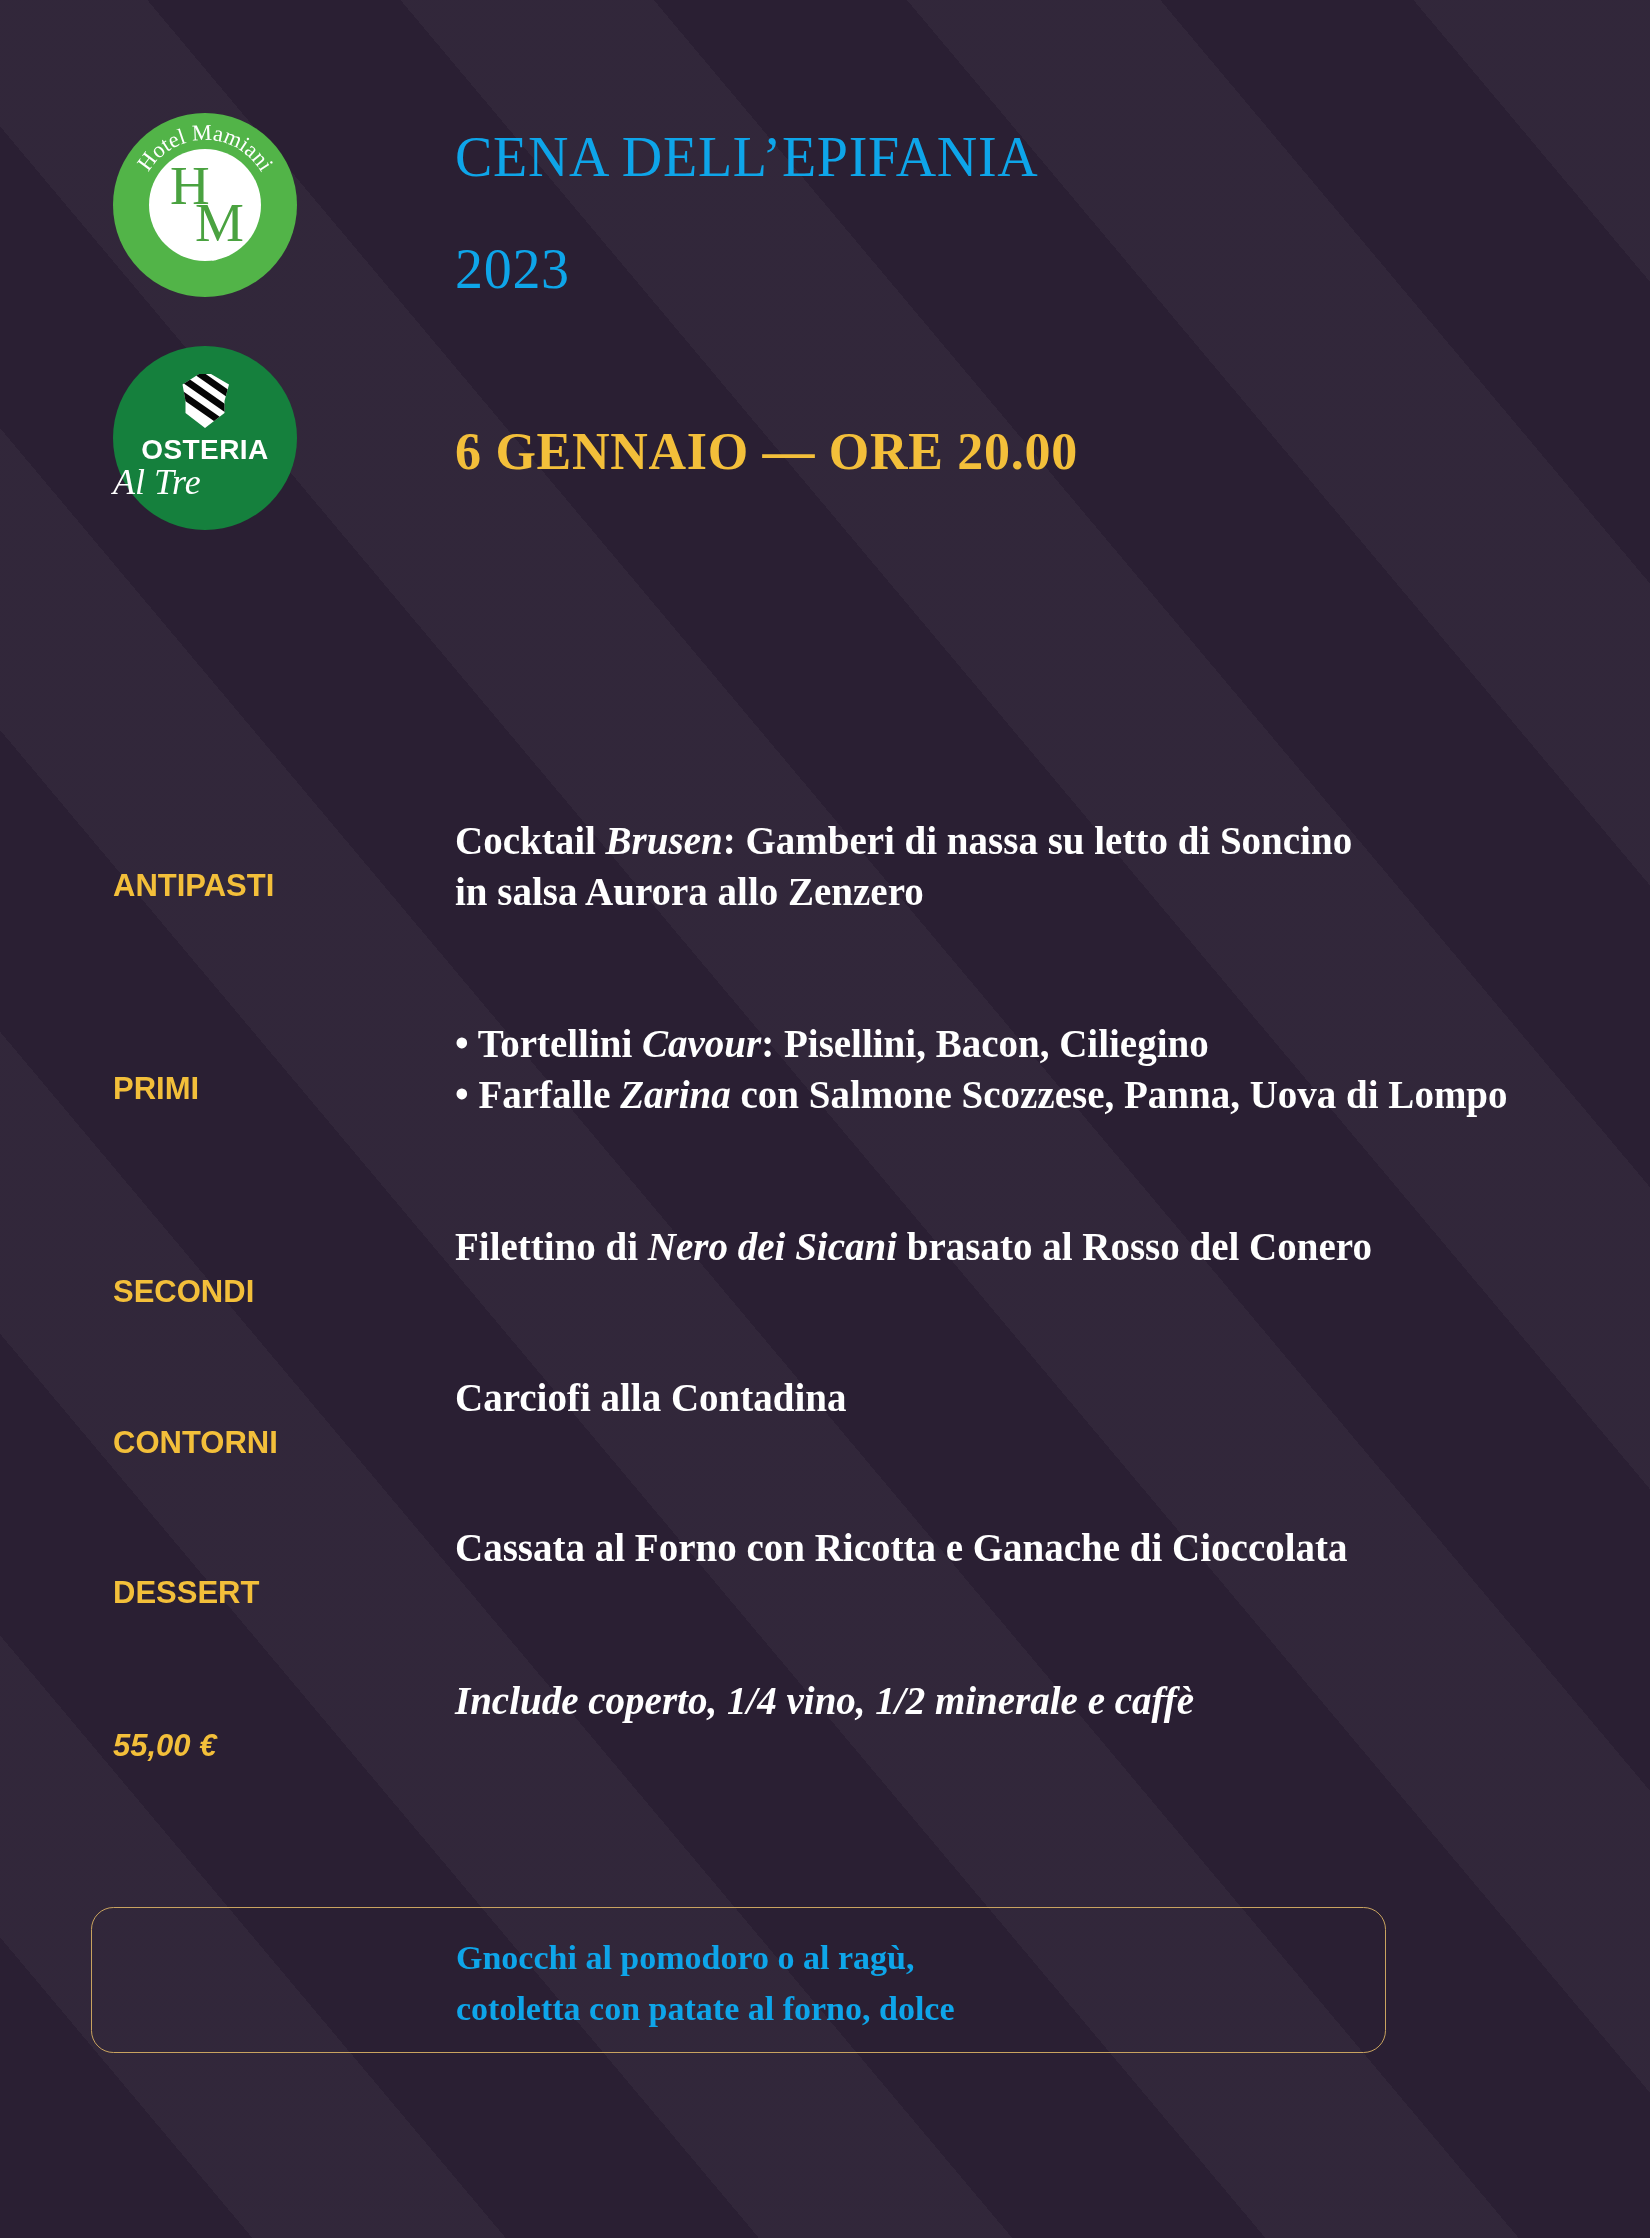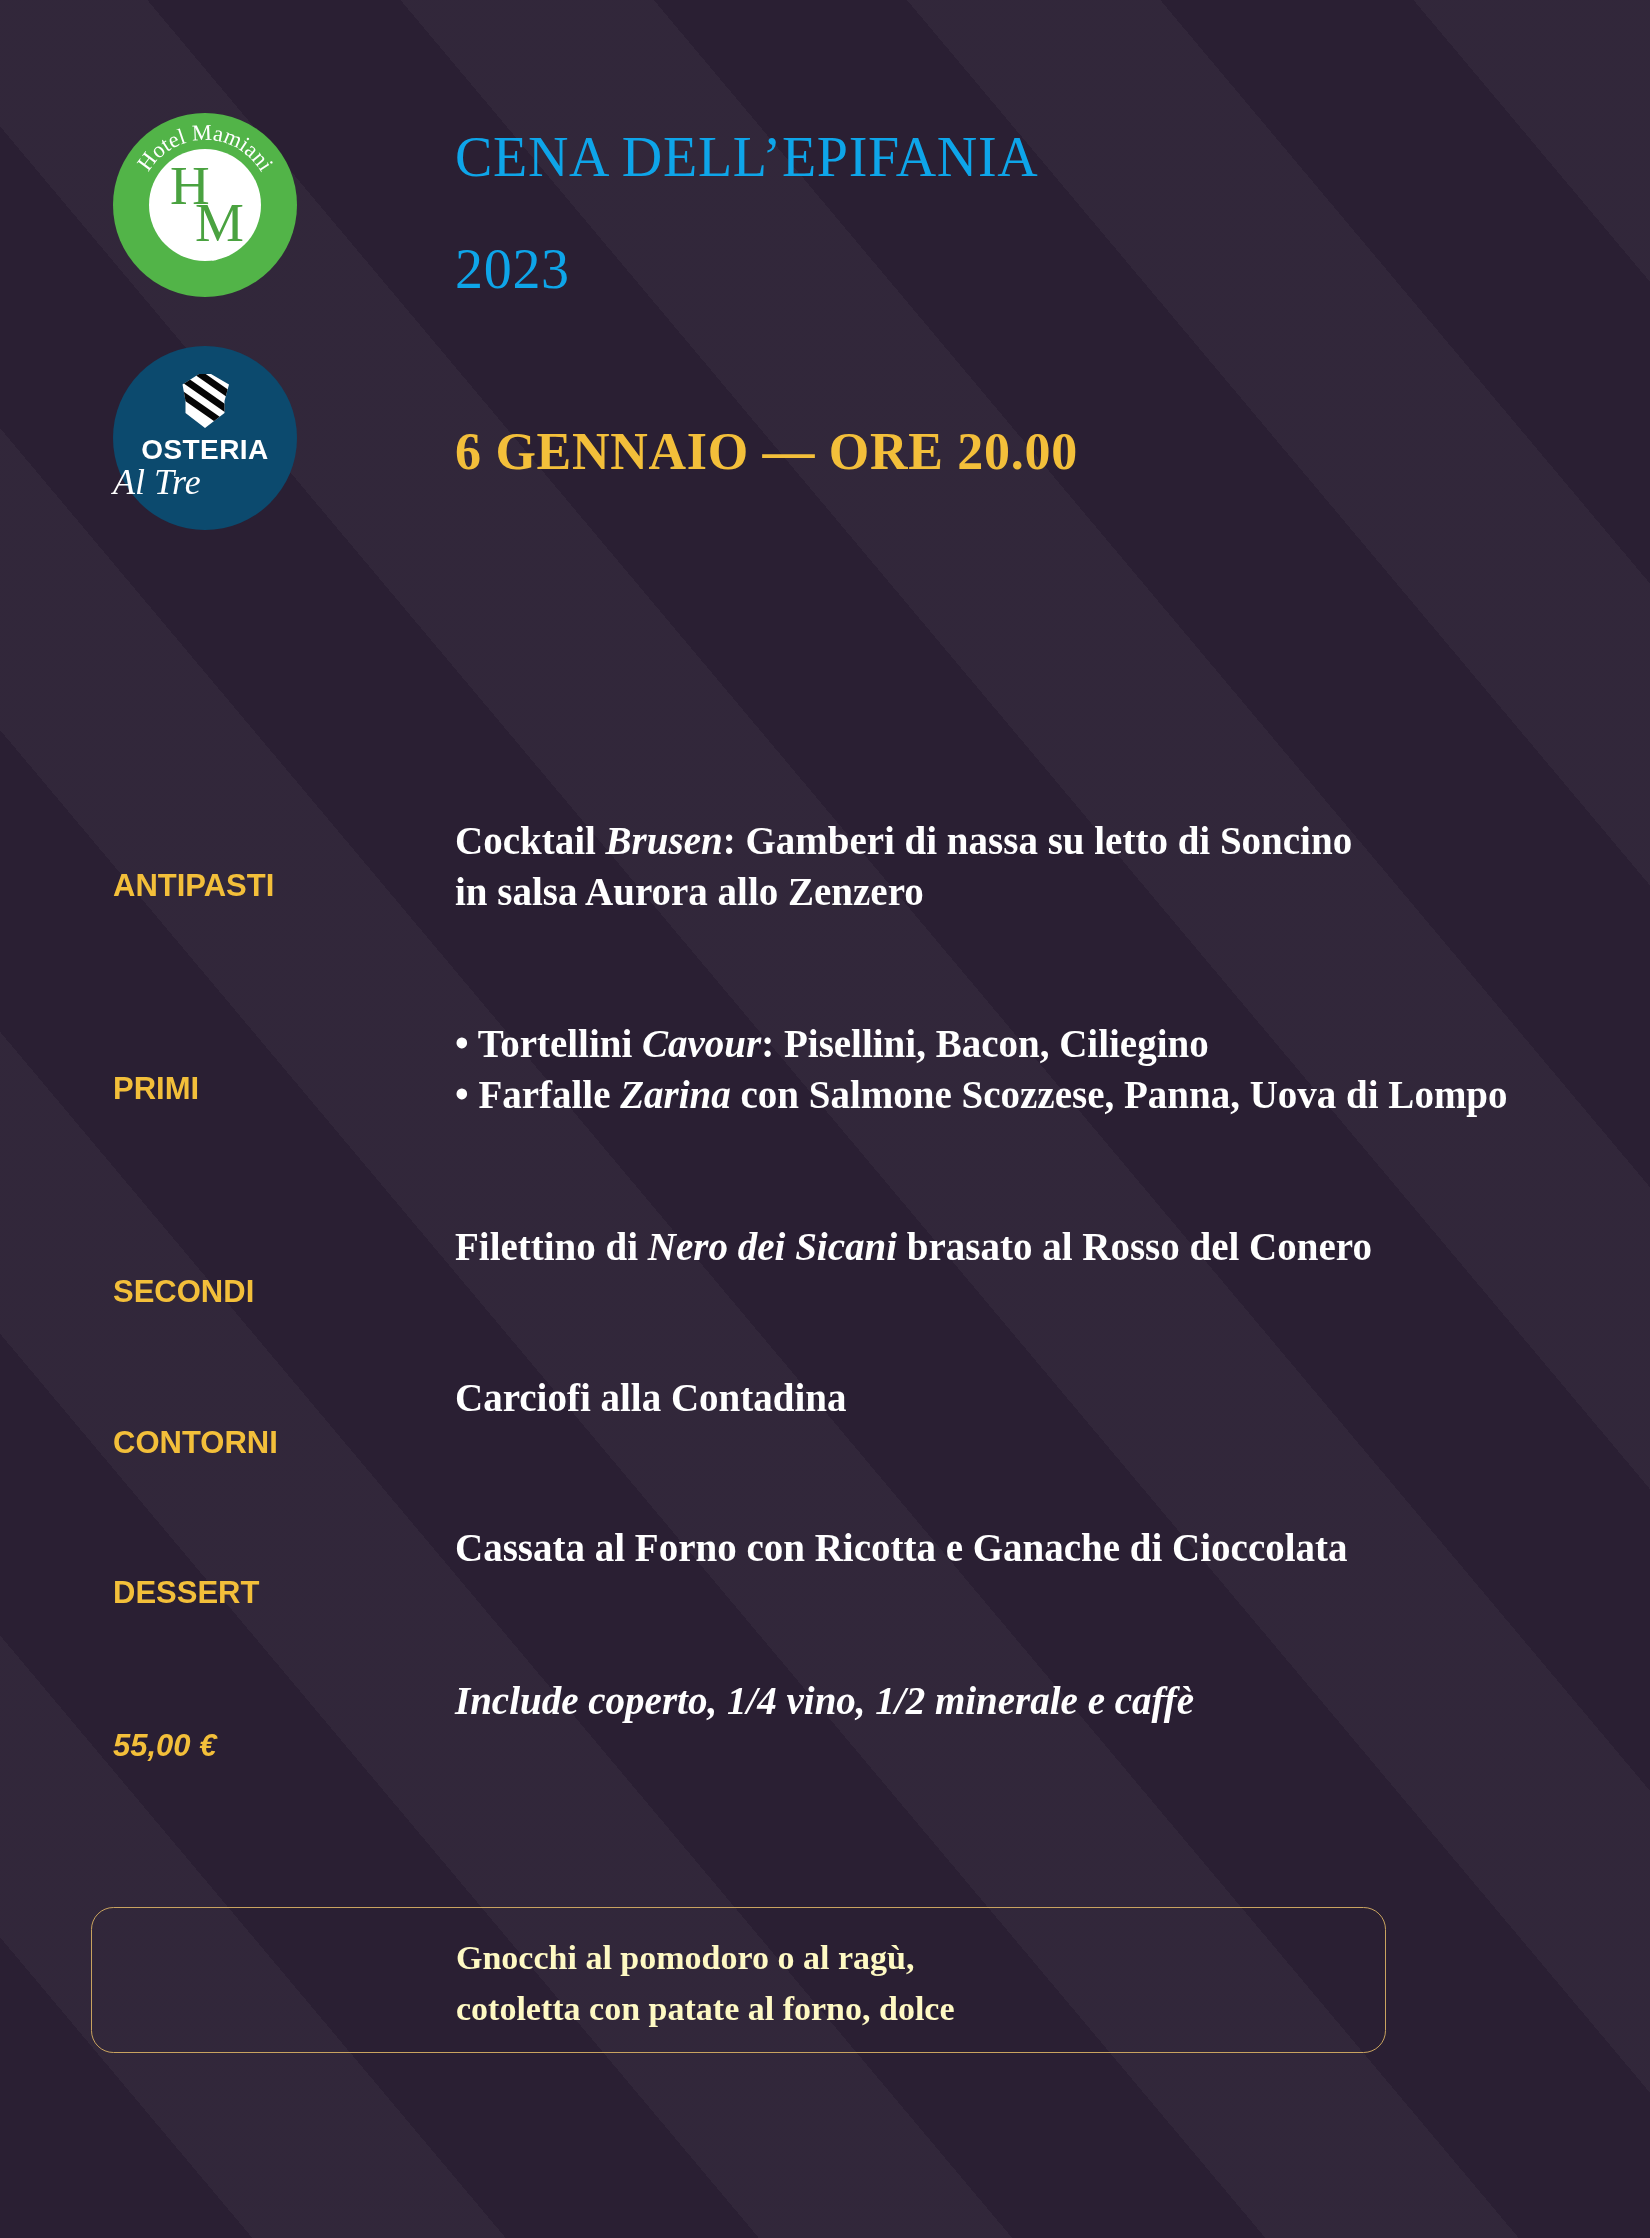--- a/index.html
+++ b/index.html
@@ -40,21 +40,21 @@
       position: absolute;
       font-family: "Liberation Serif", serif;
       color: #4aa240;
       font-size: 55px;
       line-height: 1;
     }
     .logo-hm .h { left: 21px; top: 9px; }
     .logo-hm .m { left: 46px; top: 46px; }
     .logo-osteria {
       top: 346px;
-      background: #0c4a6e;
+      background: #15803d;
     }
     .logo-osteria .shield { position: absolute; left: 62px; top: 25px; }
     .logo-osteria .os-name {
       position: absolute; left: 0; right: 0; top: 88px;
       text-align: center;
       font-family: "Liberation Sans", sans-serif;
       font-weight: bold; font-size: 28px; letter-spacing: 0.4px;
       color: #ffffff;
     }
     .logo-osteria .os-sub {
@@ -113,21 +113,21 @@
       font-family: "Liberation Sans", sans-serif;
       font-weight: bold; font-style: italic;
       font-size: 31px; line-height: 51px;
       color: #f3bf3a;
     }
     .kids-box .desc {
       position: absolute; left: 364px; top: 24px;
       font-family: "Liberation Serif", serif;
       font-weight: bold;
       font-size: 34px; line-height: 51px;
-      color: #fef9c3;
+      color: #0ea5e9;
     }
   </style>
 </head>
 <body>
 
 <div class="logo logo-hm">
   <svg width="184" height="184" viewBox="0 0 246 246">
     <defs>
       <path id="arcTop" d="M 36 123 A 87 87 0 0 1 210 123"></path>
       <path id="arcBot" d="M 55 150 A 75 75 0 0 0 191 150"></path>

